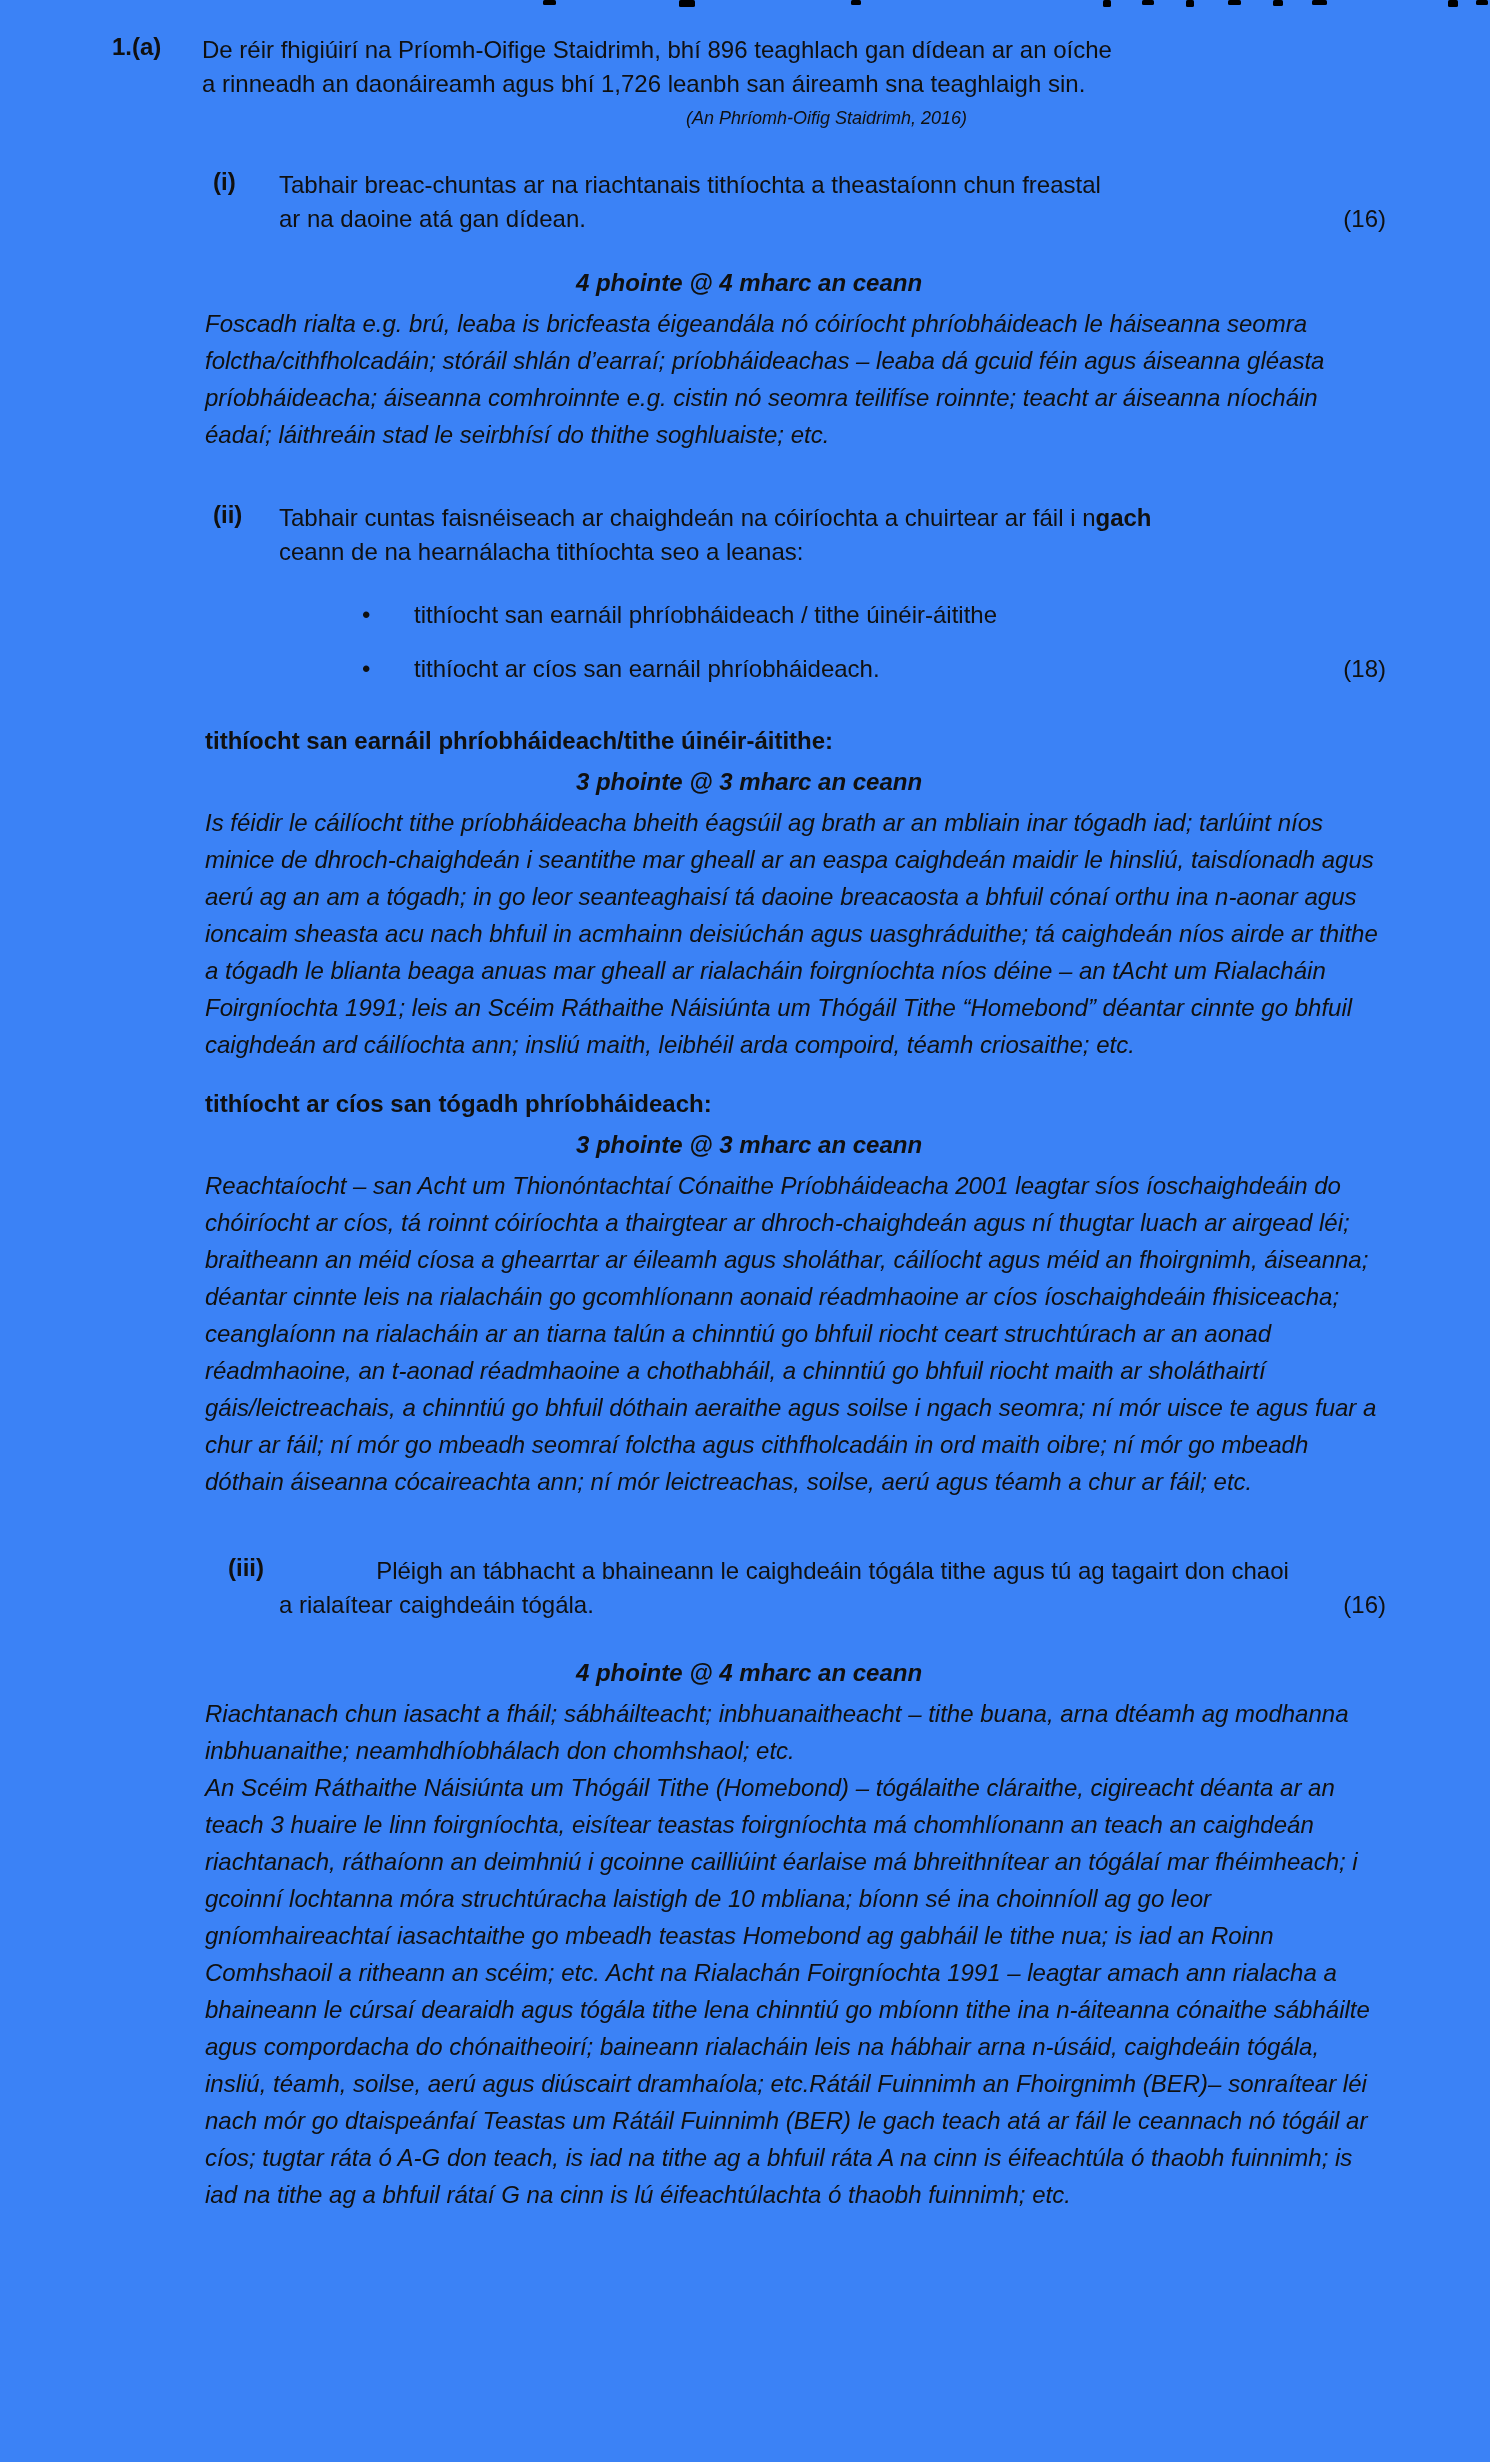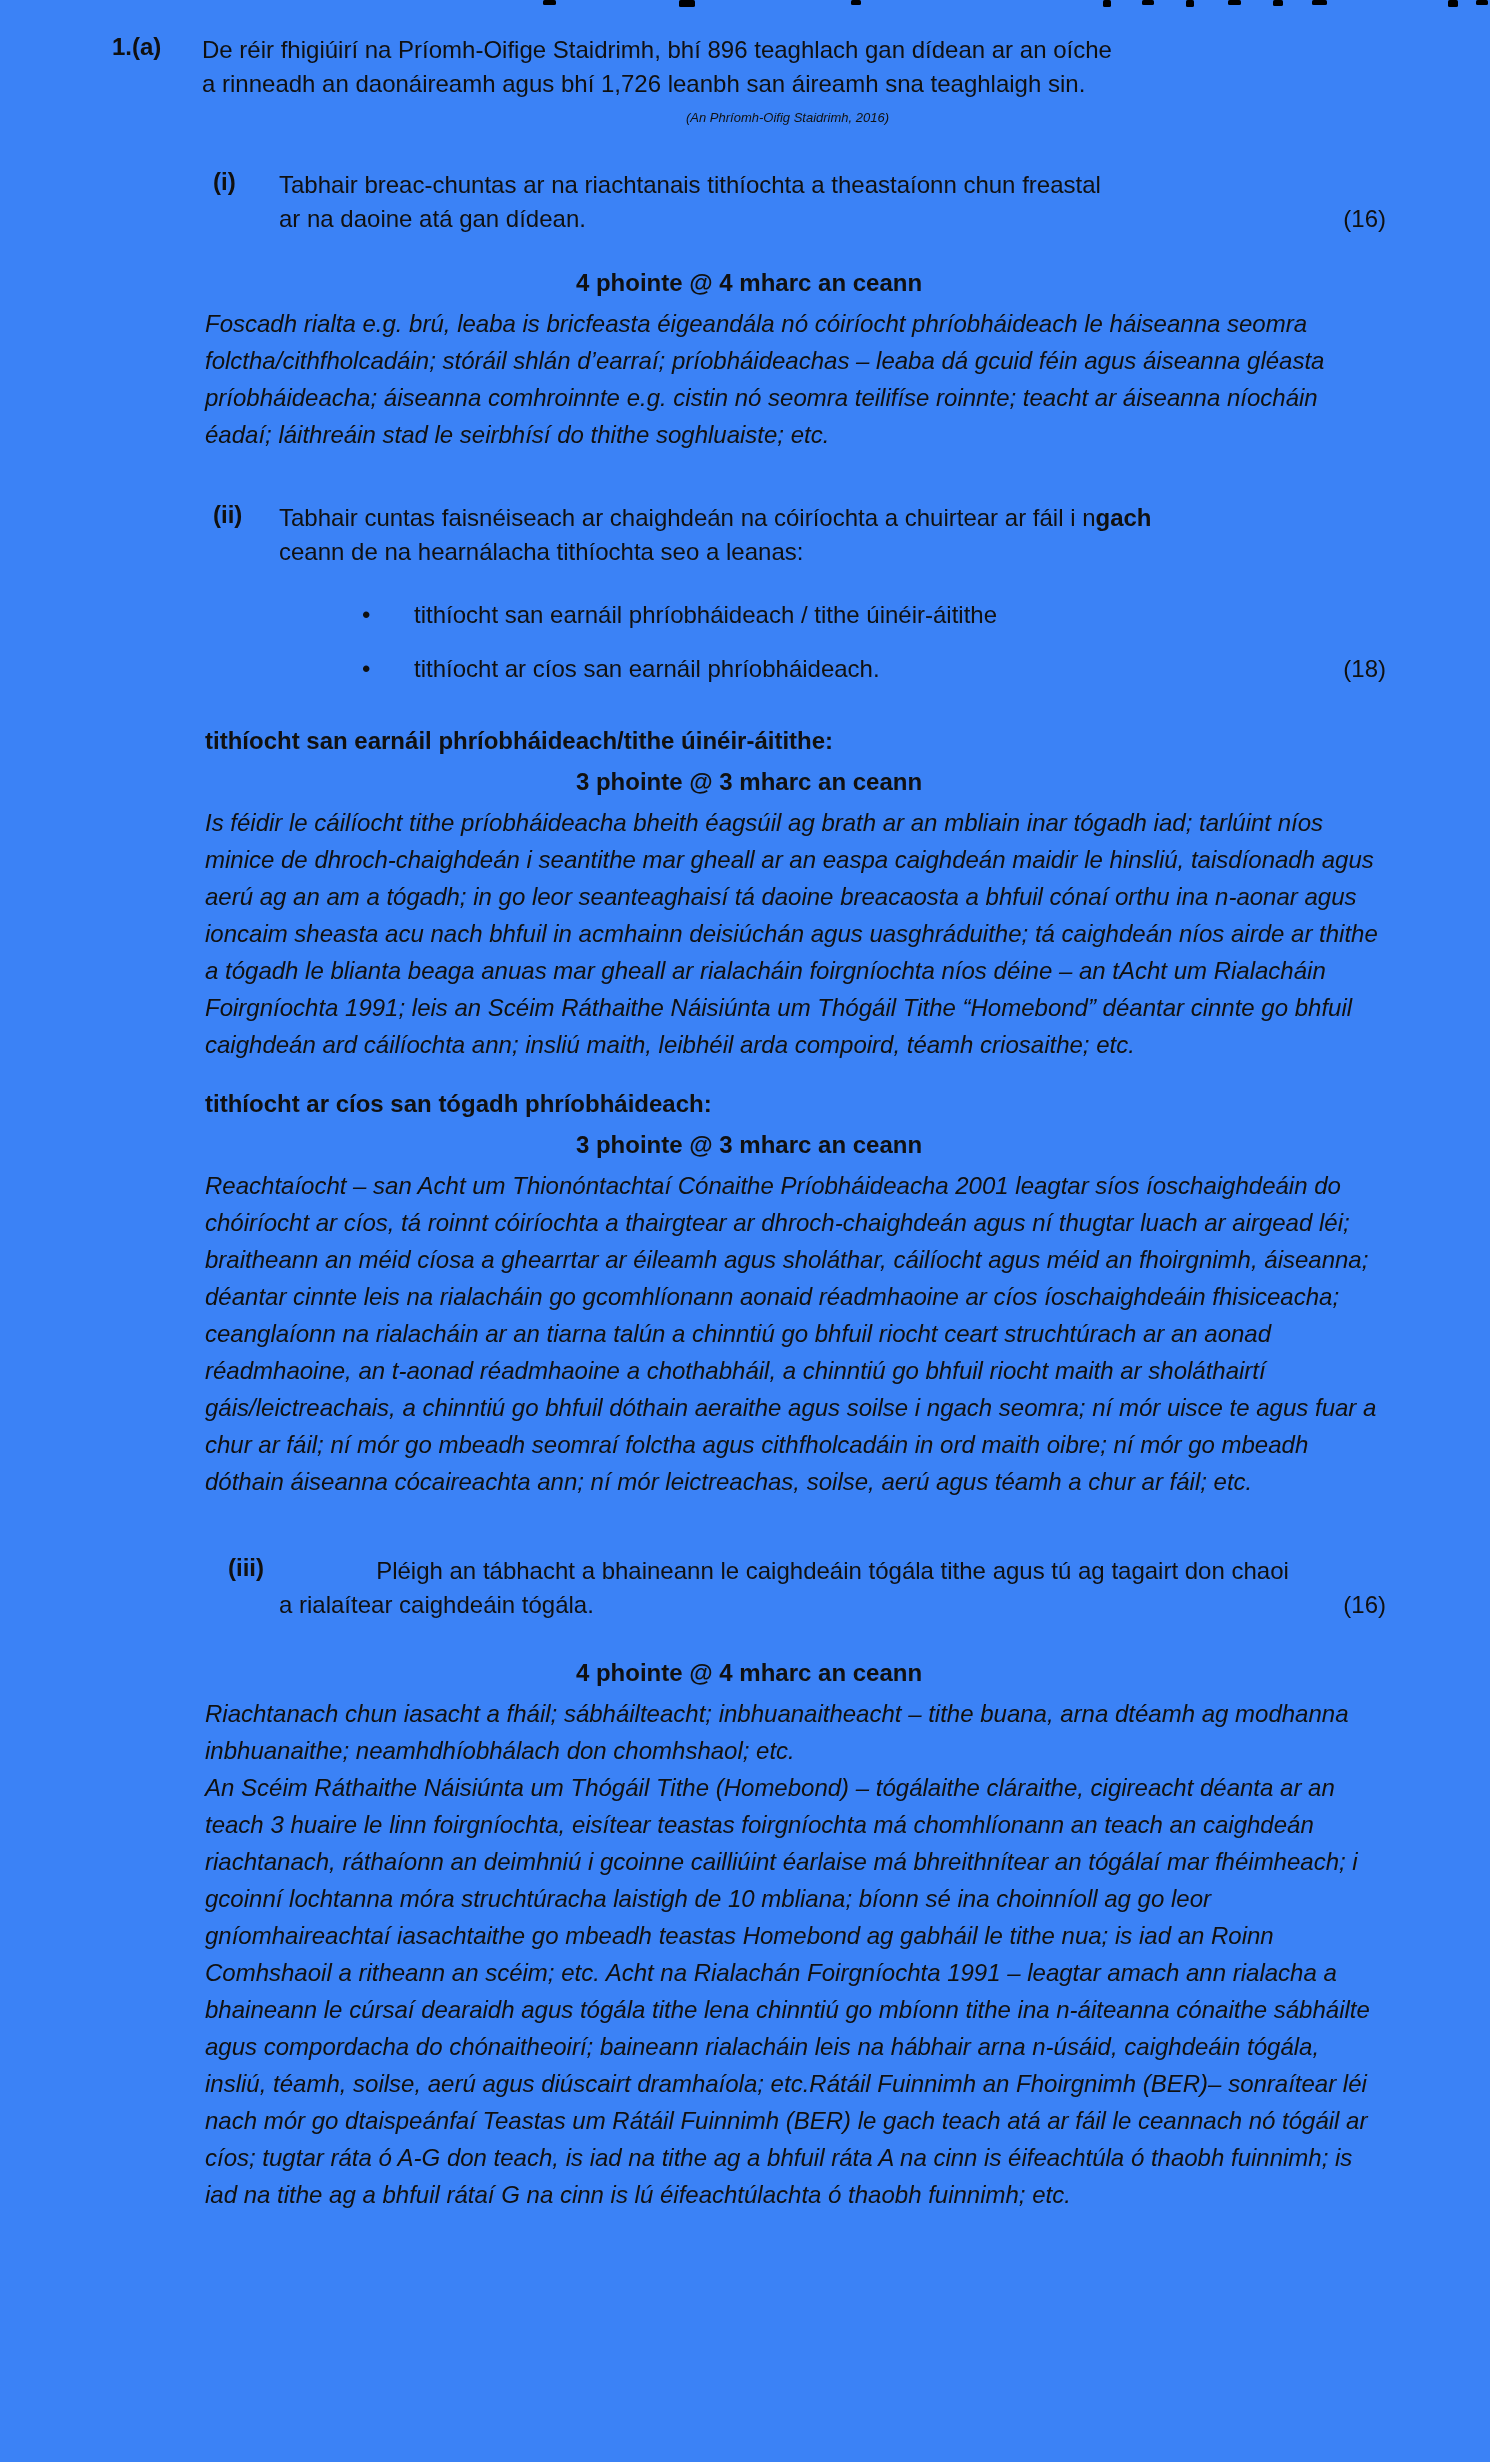--- a/index.html
+++ b/index.html
@@ -15,32 +15,33 @@
   }
   .content{position:relative;padding:33px 105px 0 112px;}
 
   
   .frag{position:absolute;top:0;background:#000;height:5.7px;border-radius:1.6px;}
 
   .intro-row{display:flex;}
   .q-num{font-weight:bold;width:90px;flex:none;}
   .qline{line-height:34px;}
 
-  .citation{font-style:italic;font-size:13px;line-height:24.6px;margin:4.9px 0 0 574px;}
+  .citation{font-style:italic;font-size:18px;line-height:24.6px;margin:4.9px 0 0 574px;}
 
   .part{margin-top:38px;}
   .part-row{display:flex;}
   .part-label{font-weight:bold;width:66px;flex:none;margin-left:101px;}
   .part-text{flex:1;}
   .marks-line{display:flex;}
   .marks{margin-left:auto;font-weight:normal;}
 
   .scheme-head{
     text-align:center;
     font-weight:bold;
+    font-style:italic;
     line-height:34px;
     margin-top:29.5px;
   }
   .answer{
     font-style:italic;
     line-height:37px;
     margin:4.9px 0 0 93px;
   }
   .answer p{margin:0;}
 

